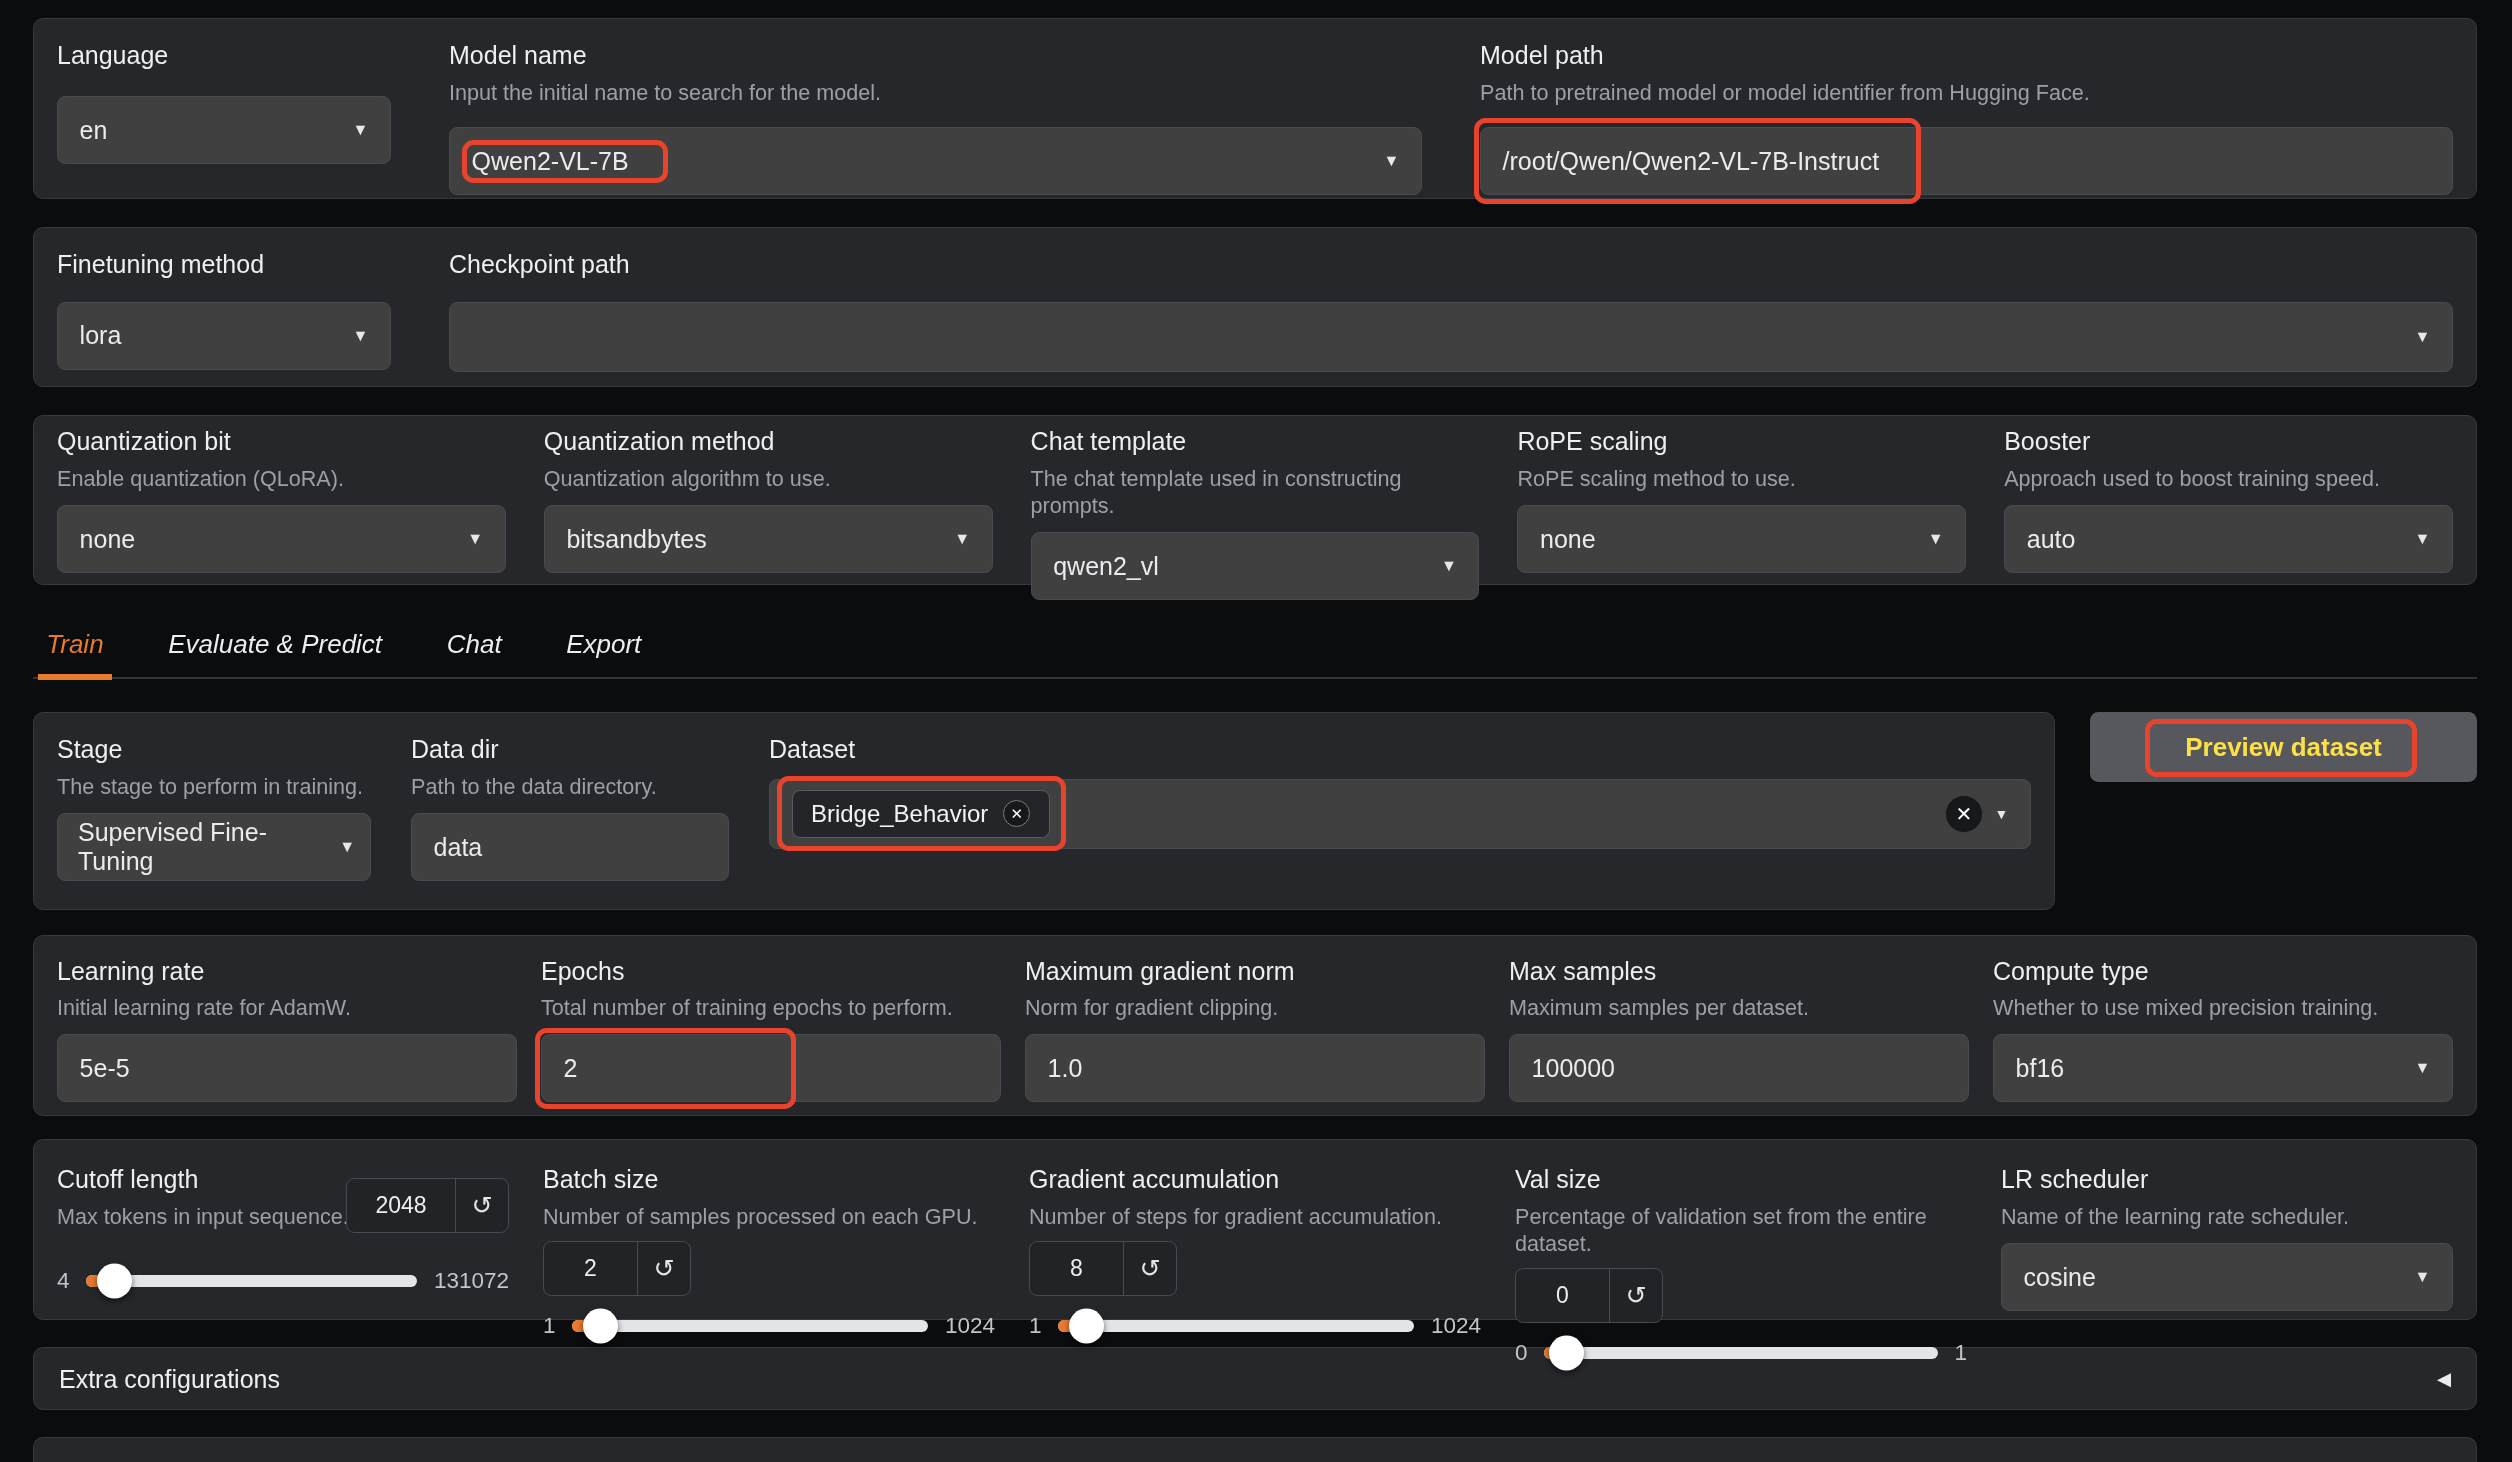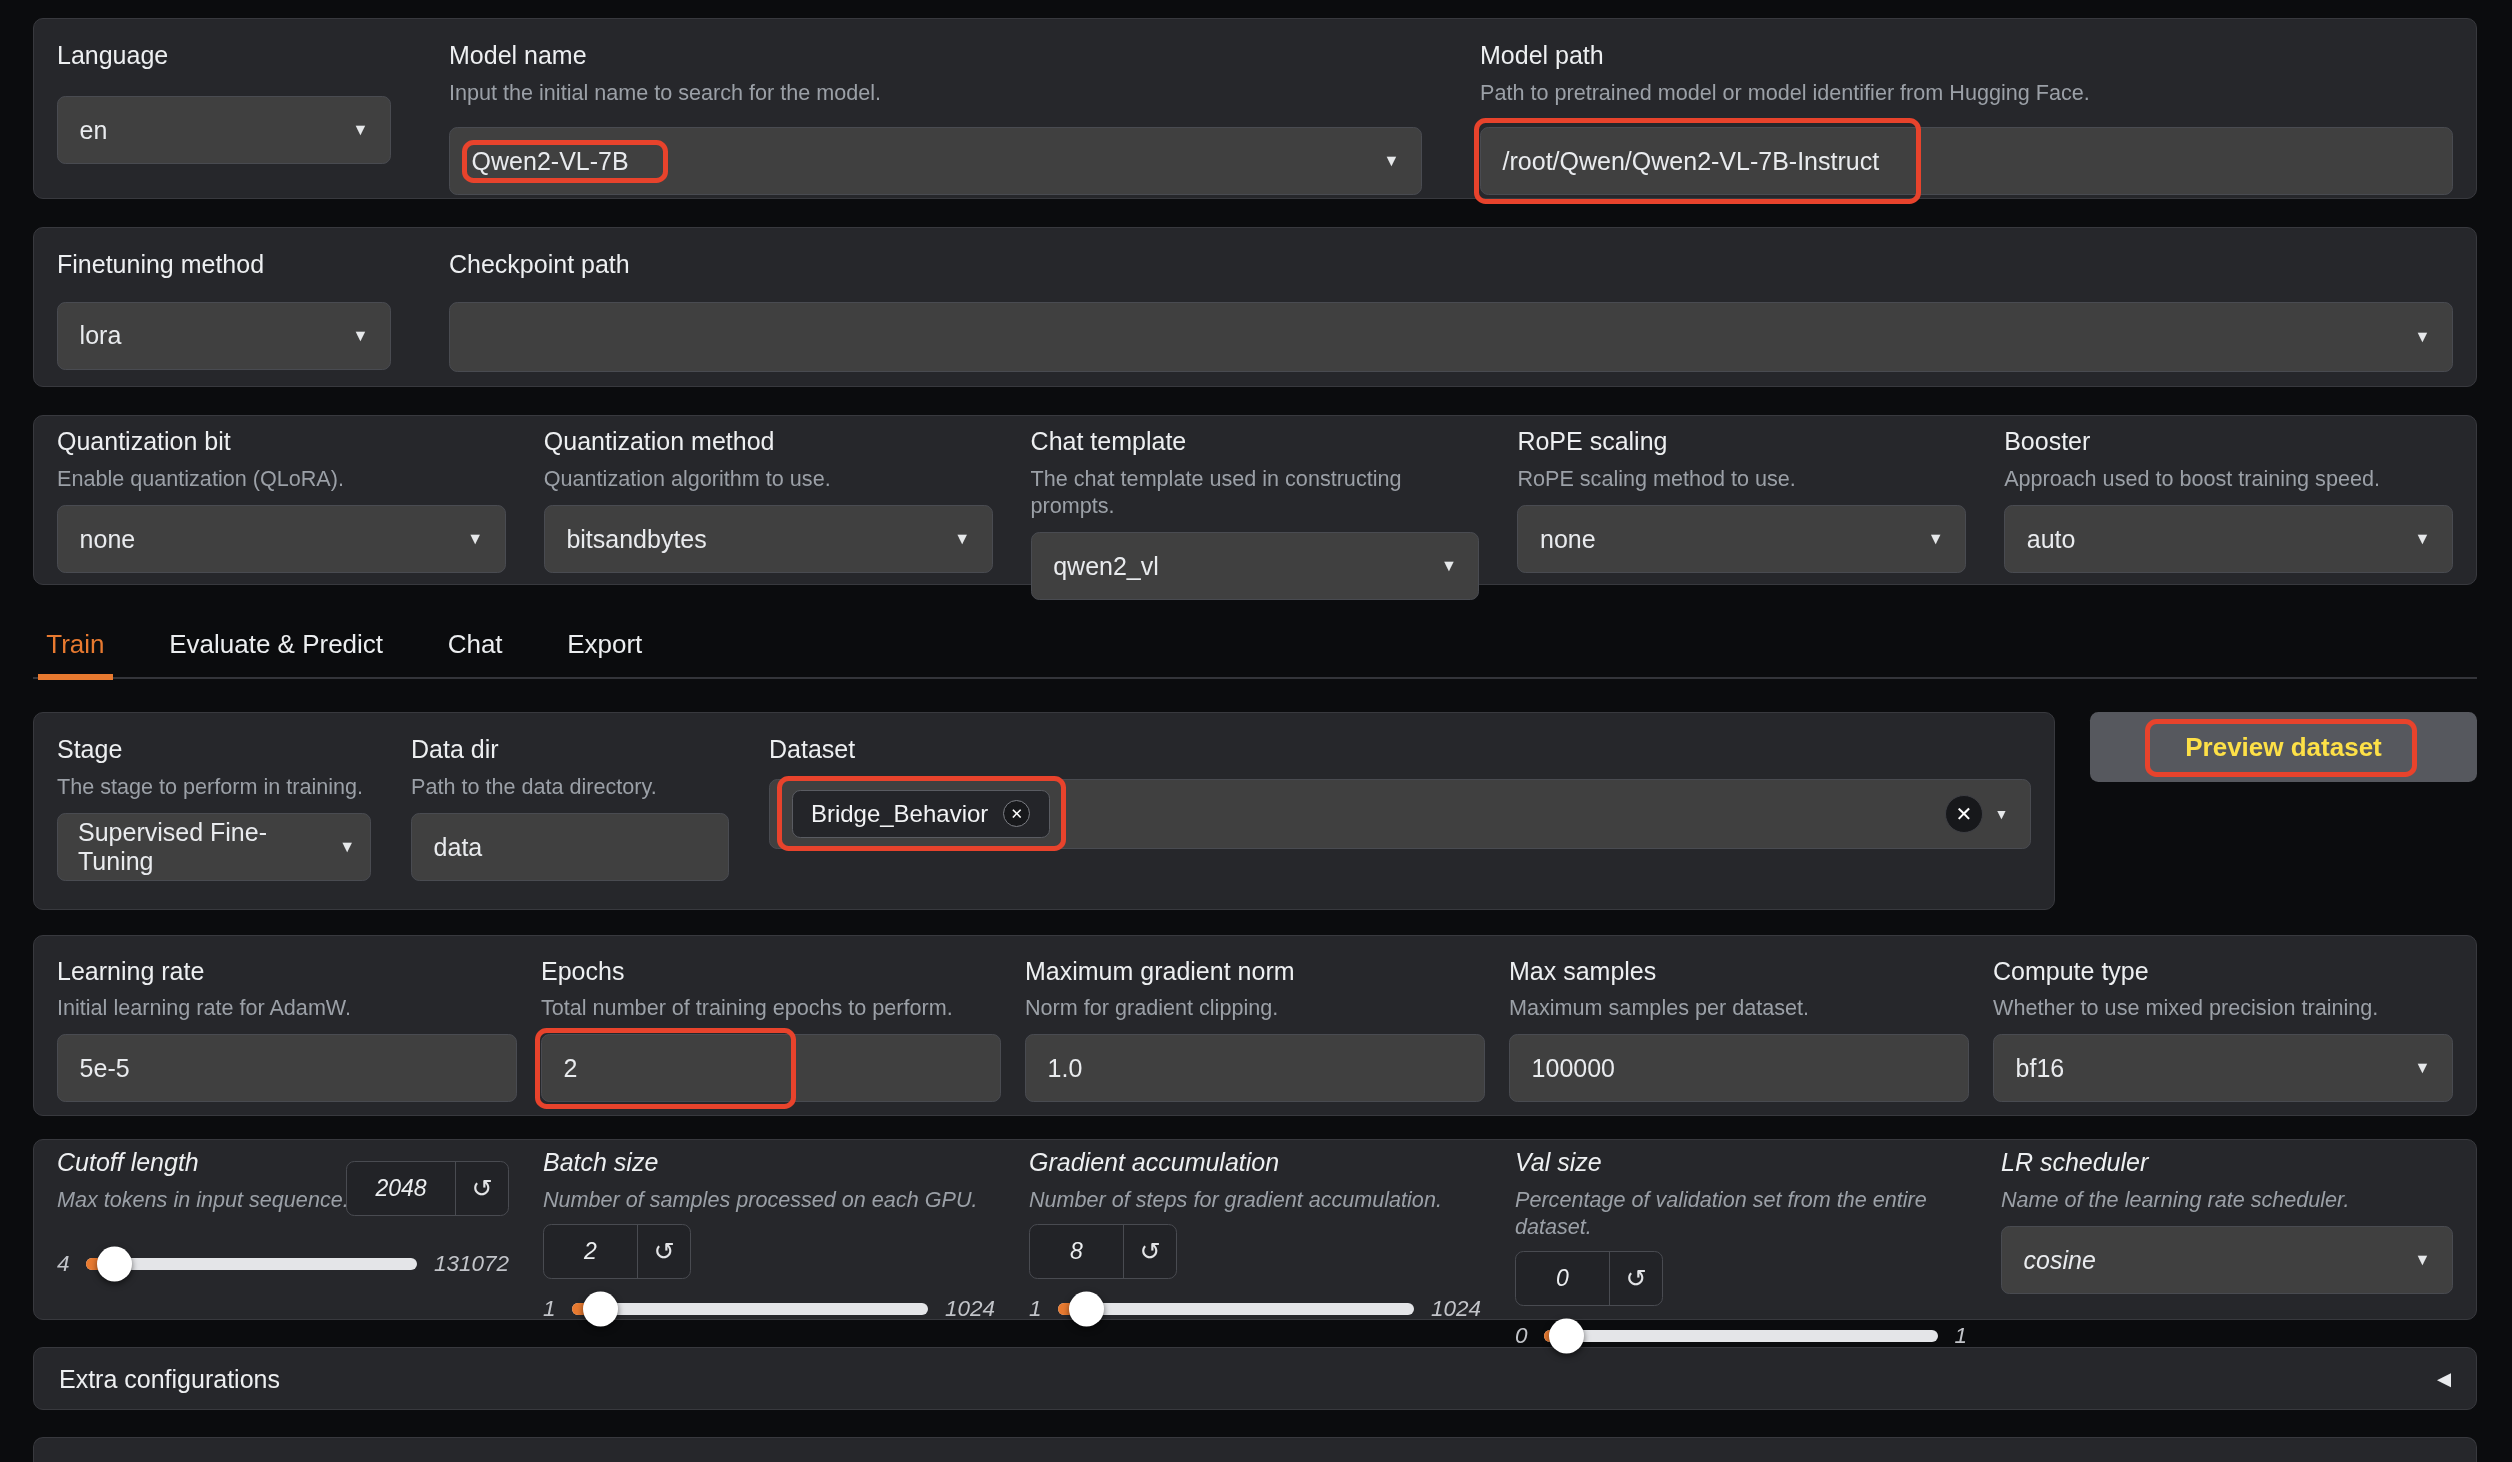--- a/index.html
+++ b/index.html
@@ -26,21 +26,21 @@
   .row1 .control { margin-top:21.6px; }
   .row1 .no-desc .control { margin-top:25px; }
   .row2 { margin-top:28px; height:160px; padding:20px 23px; }
   .row2 .control { margin-top:21.6px; }
   .row3 { margin-top:28px; height:170px; padding:9px 23px; display:flex; gap:38px; }
   .row3 .cell { flex:1; min-width:0; }
   .row3 .control { margin-top:13.3px; }
 
   
   .tabs { margin-top:32px; display:flex; gap:48px; border-bottom:2.5px solid #34353a; padding:0 5px; }
-  .tab  { font-size:26px; font-weight:500; color:#eceef0; padding:11.6px 8.3px 20px; margin-bottom:-2.5px; cursor:pointer; }
+  .tab  { font-size:26px; font-weight:500; color:#eceef0; padding:11.6px 8.3px 20px; margin-bottom:-2.5px; cursor:pointer;font-style:italic; }
   .tab.active { color:#e87a30; padding-bottom:13.3px; border-bottom:6.7px solid #e87a30; }
 
   
   .stage-row { margin-top:33px; display:flex; align-items:flex-start; }
   .stage-panel { flex:1; height:198px; padding:20px 23px; display:flex; gap:40px; }
   .stage-col1 { width:314px; flex:none; }
   .stage-col2 { width:318px; flex:none; }
   .stage-col3 { flex:1; min-width:0; }
   .stage-panel .control { margin-top:13.3px; }
   .dataset-box { margin-top:40px; height:70px; }
@@ -57,21 +57,21 @@
   .preview-col { width:387px; flex:none; margin-left:35px; position:relative; }
   .preview-btn { width:100%; height:70px; background:#56585e; border:none; border-radius:8.3px;
                  color:#fde047; font-size:26px; font-weight:700; font-family:inherit; cursor:pointer; position:relative; }
 
   
   .params { margin-top:25px; height:181px; padding:18.3px 23px; display:flex; gap:24px; }
   .params .cell { flex:1; min-width:0; }
   .params .control { margin-top:13.3px; }
 
   
-  .sliders { margin-top:23px; height:181px; padding:6px 23px; display:flex; gap:34px;font-style:italic; }
+  .sliders { margin-top:23px; height:181px; padding:23px 23px; display:flex; gap:34px; }
   .sliders .cell { flex:1; min-width:0; position:relative; }
   .numbox { display:flex; align-items:stretch; height:55px; border:1.7px solid #494b51; border-radius:8.3px;
             overflow:hidden; background:#222327; width:163px; }
   .numbox .num { flex:1; display:flex; align-items:center; justify-content:center; font-size:23px; color:#eceef0; }
   .numbox .reset { width:53px; border-left:1.7px solid #494b51; display:flex; align-items:center;
                    justify-content:center; font-size:25px; color:#e3e4e7; cursor:pointer; }
   .numbox.top-right { position:absolute; top:15px; right:0; }
   .numbox.inline { margin-top:11.6px; width:148px; }
   .slider-row { display:flex; align-items:center; gap:16.6px; margin-top:16.6px; }
   .slider-row.tall { margin-top:38px; }

